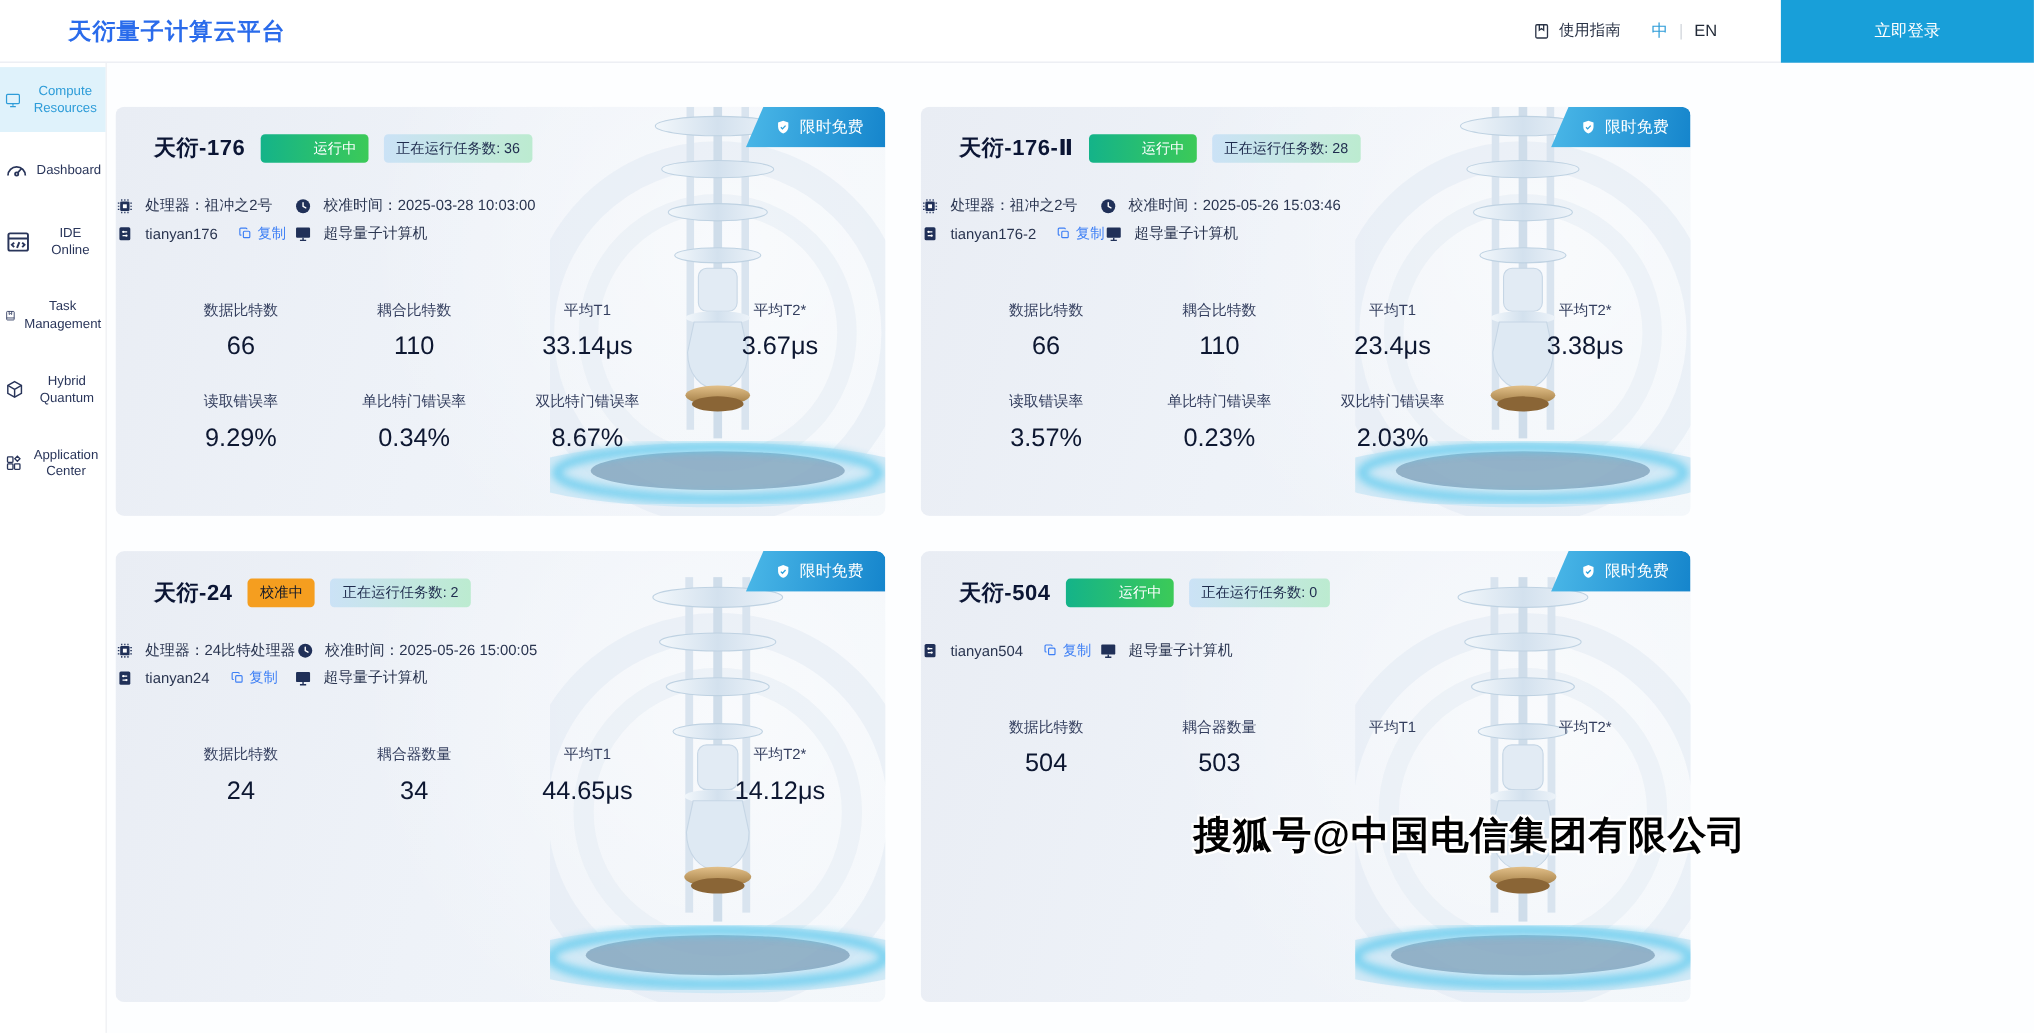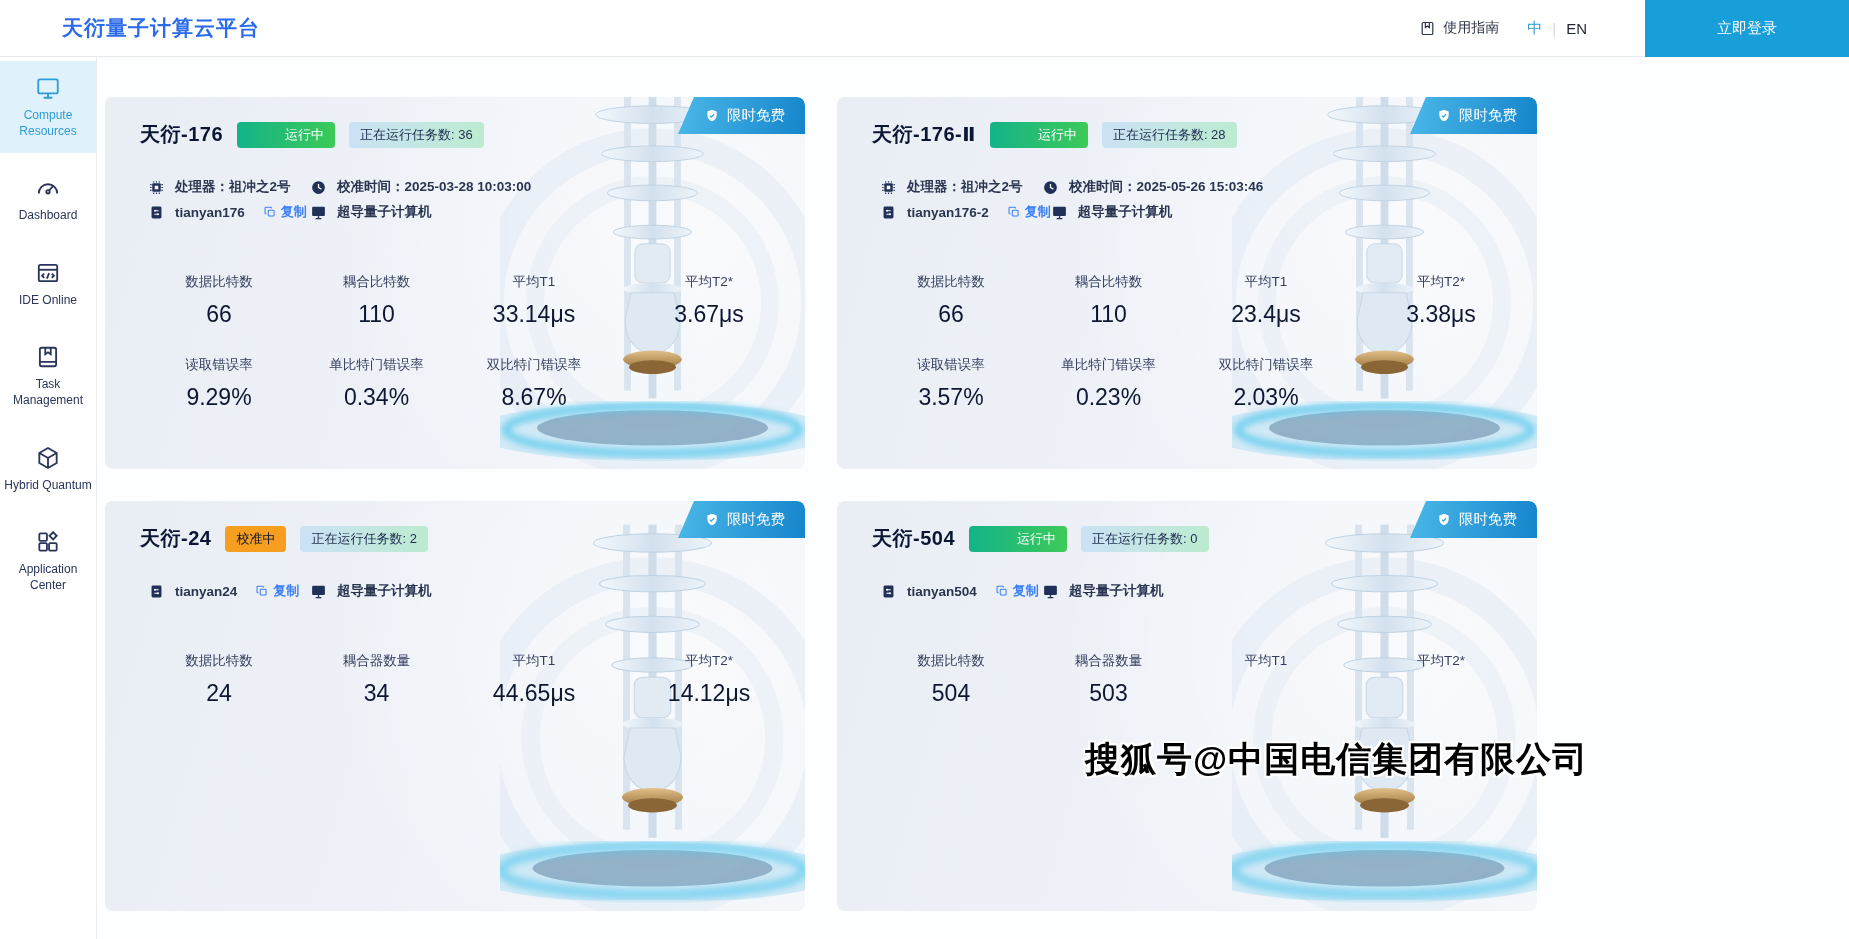--- a/index.html
+++ b/index.html
@@ -15,33 +15,33 @@
   }
   .logo { margin-left:62px; font-size:21px; font-weight:700; color:#2A6BEB; letter-spacing:1px; }
   .top-spacer { flex:1; }
   .guide { display:flex; align-items:center; gap:7px; font-size:14px; color:#2A3346; cursor:pointer; }
   .guide svg { width:17px; height:17px; stroke:#2A3346; }
   .lang { display:flex; align-items:center; margin-left:28px; font-size:15px; }
   .lang-zh { color:#2D9CD8; cursor:pointer; }
   .lang-sep { color:#D4D8DE; margin:0 10px; }
   .lang-en { color:#222A38; cursor:pointer; }
   .login-btn {
-    margin-left:58px; width:204px; height:57px; border:none; cursor:pointer;
+    margin-left:58px; width:230px; height:57px; border:none; cursor:pointer;
     background:#189FD9; color:#fff; font-size:15px;
     display:flex; align-items:center; justify-content:center;
     font-family:inherit;
   }
   
   .layout { display:flex; height:882px; }
   .sidebar {
     width:97px; background:#fff; border-right:1px solid #EBEDF1;
     display:flex; flex-direction:column; align-items:stretch; gap:8px; padding-top:4px;
   }
   .nav-item {
-    display:flex; flex-direction:column; align-items:center; gap:7px;
+    display:flex; align-items:center; gap:7px;
     padding:14px 4px; font-size:12px; line-height:1.3; text-align:center;
     color:#29355A; cursor:pointer;
   }
   .nav-item svg { width:26px; height:26px; stroke:#29355A; fill:none; stroke-width:1.7; }
   .nav-item.active { background:#DFF2FB; color:#2D9CD8; }
   .nav-item.active svg { stroke:#2D9CD8; }
   
   .content { flex:1; padding:18px 0 0 8px; overflow:hidden; }
   .page-head { display:flex; align-items:center; gap:9px; padding-left:5px; }
   .page-head svg { width:25px; height:25px; }
@@ -67,21 +67,21 @@
     clip-path:polygon(16px 0, 100% 0, 100% 100%, 0 100%);
     border-top-right-radius:8px;
   }
   .ribbon svg { width:16px; height:16px; }
   .chead { position:relative; z-index:2; display:flex; align-items:center; gap:14px; padding:24px 0 0 35px; }
   .machine-name { font-size:20px; font-weight:700; color:#0B1534; letter-spacing:.5px; }
   .badge { font-size:13px; padding:4px 11px; border-radius:4px; white-space:nowrap; }
   .badge.running  { color:#fff; background:linear-gradient(90deg,#14B389,#3CCA58);padding-left:48px; }
   .badge.calibrating { color:#0f172a; background:#F59E1F; }
   .badge.tasks { color:#1F2C4E; background:linear-gradient(90deg,#CBE2F6 0%,#BCEBD0 100%); }
-  .meta { position:relative; z-index:2; padding-left:43px; margin-top:30px;font-weight:bold; }
+  .meta { position:relative; z-index:2; margin-top:30px; }
   .mrow { display:flex; align-items:center; }
   .mrow + .mrow { margin-top:7px; }
   .mitem { display:flex; align-items:center; gap:10px; font-size:13.5px; color:#2A3550; }
   .mitem.wide { flex:0 0 auto; min-width:162px; }
   .mitem svg { width:17px; height:17px; flex:0 0 auto; }
   .copy-btn { display:flex; align-items:center; gap:4px; margin-left:8px; color:#3D7FF5; font-size:13px; cursor:pointer; text-decoration:none; }
   .copy-btn svg { width:14px; height:14px; stroke:#3D7FF5; fill:none; stroke-width:1.8; }
   .stats {
     position:relative; z-index:2; margin-top:52px; padding-left:35px;
     display:grid; grid-template-columns:158px 157px 158px 1fr; row-gap:28px;text-align:center;
@@ -443,20 +443,37 @@
         </div>
         <div class="chead">
           <h2 class="machine-name">天衍-24</h2>
           <span class="badge calibrating">校准中</span>
           <span class="badge tasks">正在运行任务数: 2</span>
         </div>
         <div class="meta">
           <div class="mrow">
             <div class="mitem wide">
               <svg viewBox="0 0 24 24">
+                <rect x="6" y="6" width="12" height="12" rx="1.5" fill="#203058"></rect>
+                <rect x="9.5" y="9.5" width="5" height="5" fill="#fff"></rect>
+                <path d="M8 3v2M12 3v2M16 3v2M8 19v2M12 19v2M16 19v2M3 8h2M3 12h2M3 16h2M19 8h2M19 12h2M19 16h2" stroke="#203058" stroke-width="1.6"></path>
+              </svg>
+              <span><span>处理器：</span><span>24比特处理器</span></span>
+            </div>
+            <div class="mitem">
+              <svg viewBox="0 0 24 24">
+                <circle cx="12" cy="12" r="9" fill="#203058"></circle>
+                <path d="M12 7.5V12l3.5 2" stroke="#fff" stroke-width="1.8" fill="none" stroke-linecap="round"></path>
+              </svg>
+              <span><span>校准时间：</span><span>2025-05-26 15:00:05</span></span>
+            </div>
+          </div>
+          <div class="mrow">
+            <div class="mitem wide">
+              <svg viewBox="0 0 24 24">
                 <rect x="5" y="3.5" width="14" height="17" rx="2" fill="#203058"></rect>
                 <path d="M9 9.5h6M9 14.5h6" stroke="#fff" stroke-width="1.6"></path>
                 <circle cx="10" cy="9.5" r="1.4" fill="#fff"></circle>
                   <circle cx="14" cy="14.5" r="1.4" fill="#fff"></circle>
               </svg>
               <span>tianyan24</span>
               <a class="copy-btn">
                 <svg viewBox="0 0 24 24">
                   <rect x="9" y="9" width="10" height="10" rx="1.5"></rect>
                   <path d="M6 15H5a1.5 1.5 0 0 1-1.5-1.5v-8A1.5 1.5 0 0 1 5 4h8a1.5 1.5 0 0 1 1.5 1.5V6"></path>

